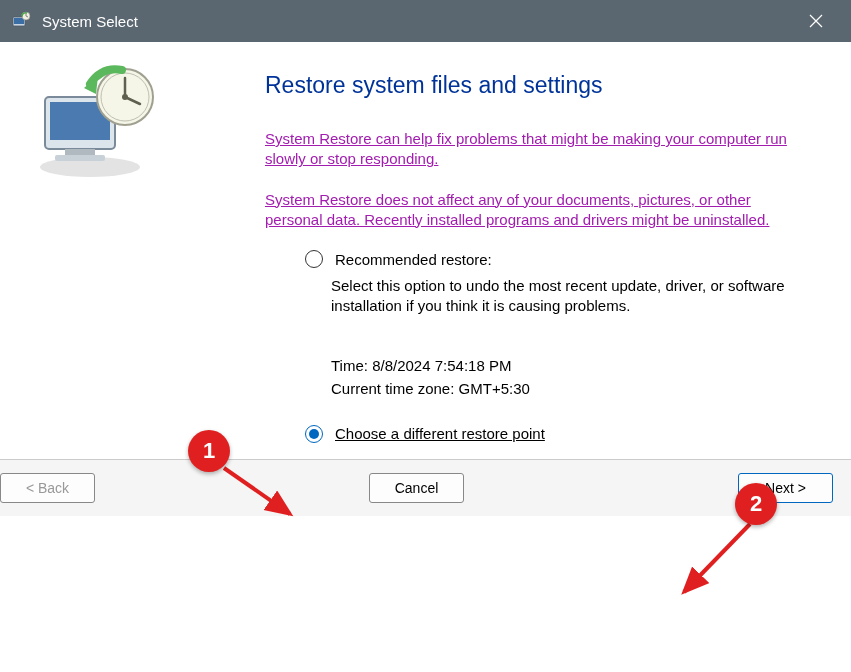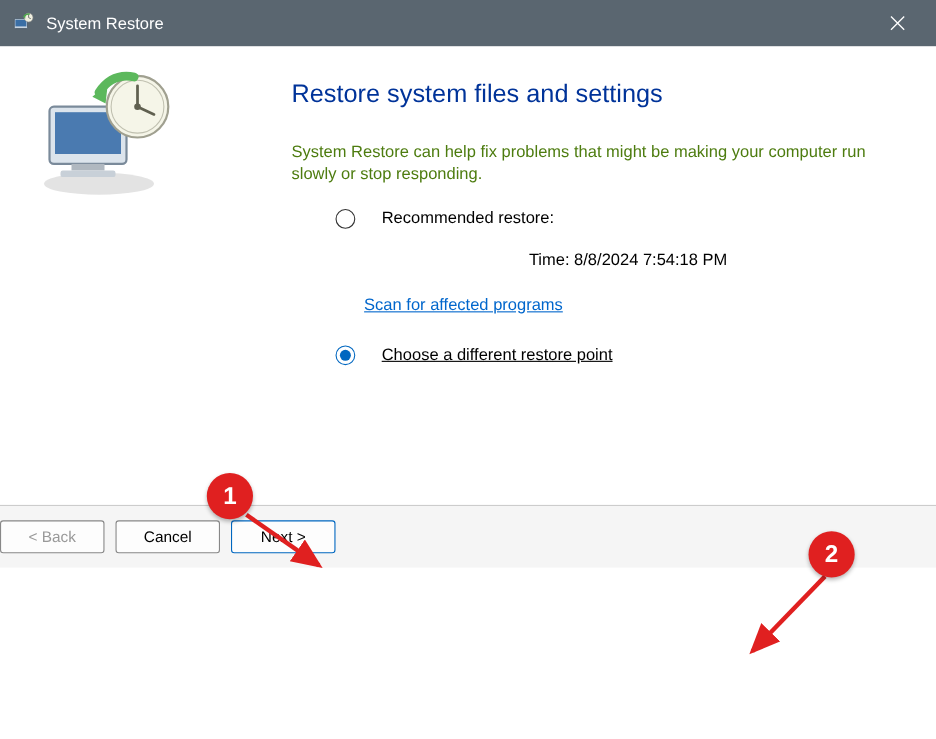--- a/index.html
+++ b/index.html
@@ -58,29 +58,31 @@
   }
   .heading {
     color: #003399;
     font-size: 23px;
     font-weight: 400;
     margin: 0 0 30px 0;
   }
   .para {
     margin: 0 0 20px 0;
     line-height: 1.35;
-    color: #4d7c0f;
+    color: #a21caf;
+    text-decoration: underline;
   }
   .radio-block {
     margin-left: 40px;
     margin-bottom: 18px;
   }
   .radio-row {
     display: flex;
-    gap: 24px;
+    align-items: center;
+    gap: 12px;
   }
   .radio {
     width: 18px; height: 18px;
     border: 1.5px solid #333;
     border-radius: 50%;
     display: inline-flex;
     align-items: center;
     justify-content: center;
     flex-shrink: 0;
   }
@@ -95,22 +97,21 @@
   }
   .radio-label {
     font-size: 15px;
   }
   .radio-desc {
     margin: 8px 0 0 26px;
     line-height: 1.35;
   }
   .info-block {
     margin-left: 66px;
-    margin-top: 20px;
-    text-align: center;
+    margin-top: 40px;
   }
   .info-line {
     margin-bottom: 6px;
   }
   .link {
     color: #0066cc;
     text-decoration: underline;
     cursor: pointer;
     margin-left: 66px;
     display: inline-block;
@@ -118,21 +119,21 @@
   }
   .radio-block.second {
     margin-left: 40px;
     margin-top: 28px;
     text-decoration: underline;
   }
   .footer {
     height: 56px;
     display: flex;
     align-items: center;
-    justify-content: flex-start;
+    justify-content: space-between;
     gap: 10px;
     padding-right: 18px;
     background: #f5f5f5;
   }
   .btn {
     min-width: 95px;
     height: 30px;
     border: 1px solid #888;
     background: #fdfdfd;
     border-radius: 3px;
@@ -178,21 +179,21 @@
   <span class="icon-wrap">
     <svg width="20" height="20" viewBox="0 0 20 20">
       <rect x="2" y="6" width="12" height="9" rx="1" fill="#c8d4e0" stroke="#4a5a6a" stroke-width="0.8"></rect>
       <rect x="3" y="7" width="10" height="6" fill="#3a6ea5"></rect>
       <circle cx="15" cy="5" r="4" fill="#f0f0e0" stroke="#888" stroke-width="0.6"></circle>
       <path d="M15 2 L15 5 L17 6" stroke="#666" stroke-width="0.8" fill="none"></path>
       <path d="M11 4 Q13 1 16 2" stroke="#4da64d" stroke-width="1.5" fill="none"></path>
       <polygon points="10,4 12,2 12,6" fill="#4da64d"></polygon>
     </svg>
   </span>
-  <span class="title">System Restore</span>
+  <span class="title">System Select</span>
   <div class="close">
     <svg width="14" height="14" viewBox="0 0 14 14">
       <path d="M1 1 L13 13 M13 1 L1 13" stroke="#fff" stroke-width="1.2"></path>
     </svg>
   </div>
 </div>
 
 <div class="content">
   <div class="sidebar">
     <svg width="130" height="120" viewBox="0 0 130 120">
@@ -207,36 +208,41 @@
       <line x1="95" y1="35" x2="110" y2="42" stroke="#606050" stroke-width="2.5" stroke-linecap="round"></line>
       <circle cx="95" cy="35" r="3" fill="#606050"></circle>
       <path d="M60 22 Q72 4 92 8" stroke="#5cb85c" stroke-width="8" fill="none" stroke-linecap="round"></path>
       <polygon points="54,26 68,14 66,32" fill="#5cb85c"></polygon>
     </svg>
   </div>
 
   <div class="main">
     <h1 class="heading">Restore system files and settings</h1>
     <p class="para">System Restore can help fix problems that might be making your computer run slowly or stop responding.</p>
+    <p class="para">System Restore does not affect any of your documents, pictures, or other personal data. Recently installed programs and drivers might be uninstalled.</p>
 
     <div class="radio-block">
       <div class="radio-row">
         <span class="radio"></span>
         <span class="radio-label">Recommended restore:</span>
       </div>
+      <div class="radio-desc">Select this option to undo the most recent update, driver, or software installation if you think it is causing problems.</div>
     </div>
 
     <div class="info-block">
       <div class="info-line">
         <span>Time:</span>
         <span>8/8/2024 7:54:18 PM</span>
       </div>
+      <div class="info-line">
+        <span>Current time zone:</span>
+        <span>GMT+5:30</span>
+      </div>
     </div>
 
-    <a class="link">Scan for affected programs</a>
 
     <div class="radio-block second">
       <div class="radio-row">
         <span class="radio selected"></span>
         <span class="radio-label">Choose a different restore point</span>
       </div>
     </div>
   </div>
 </div>
 

